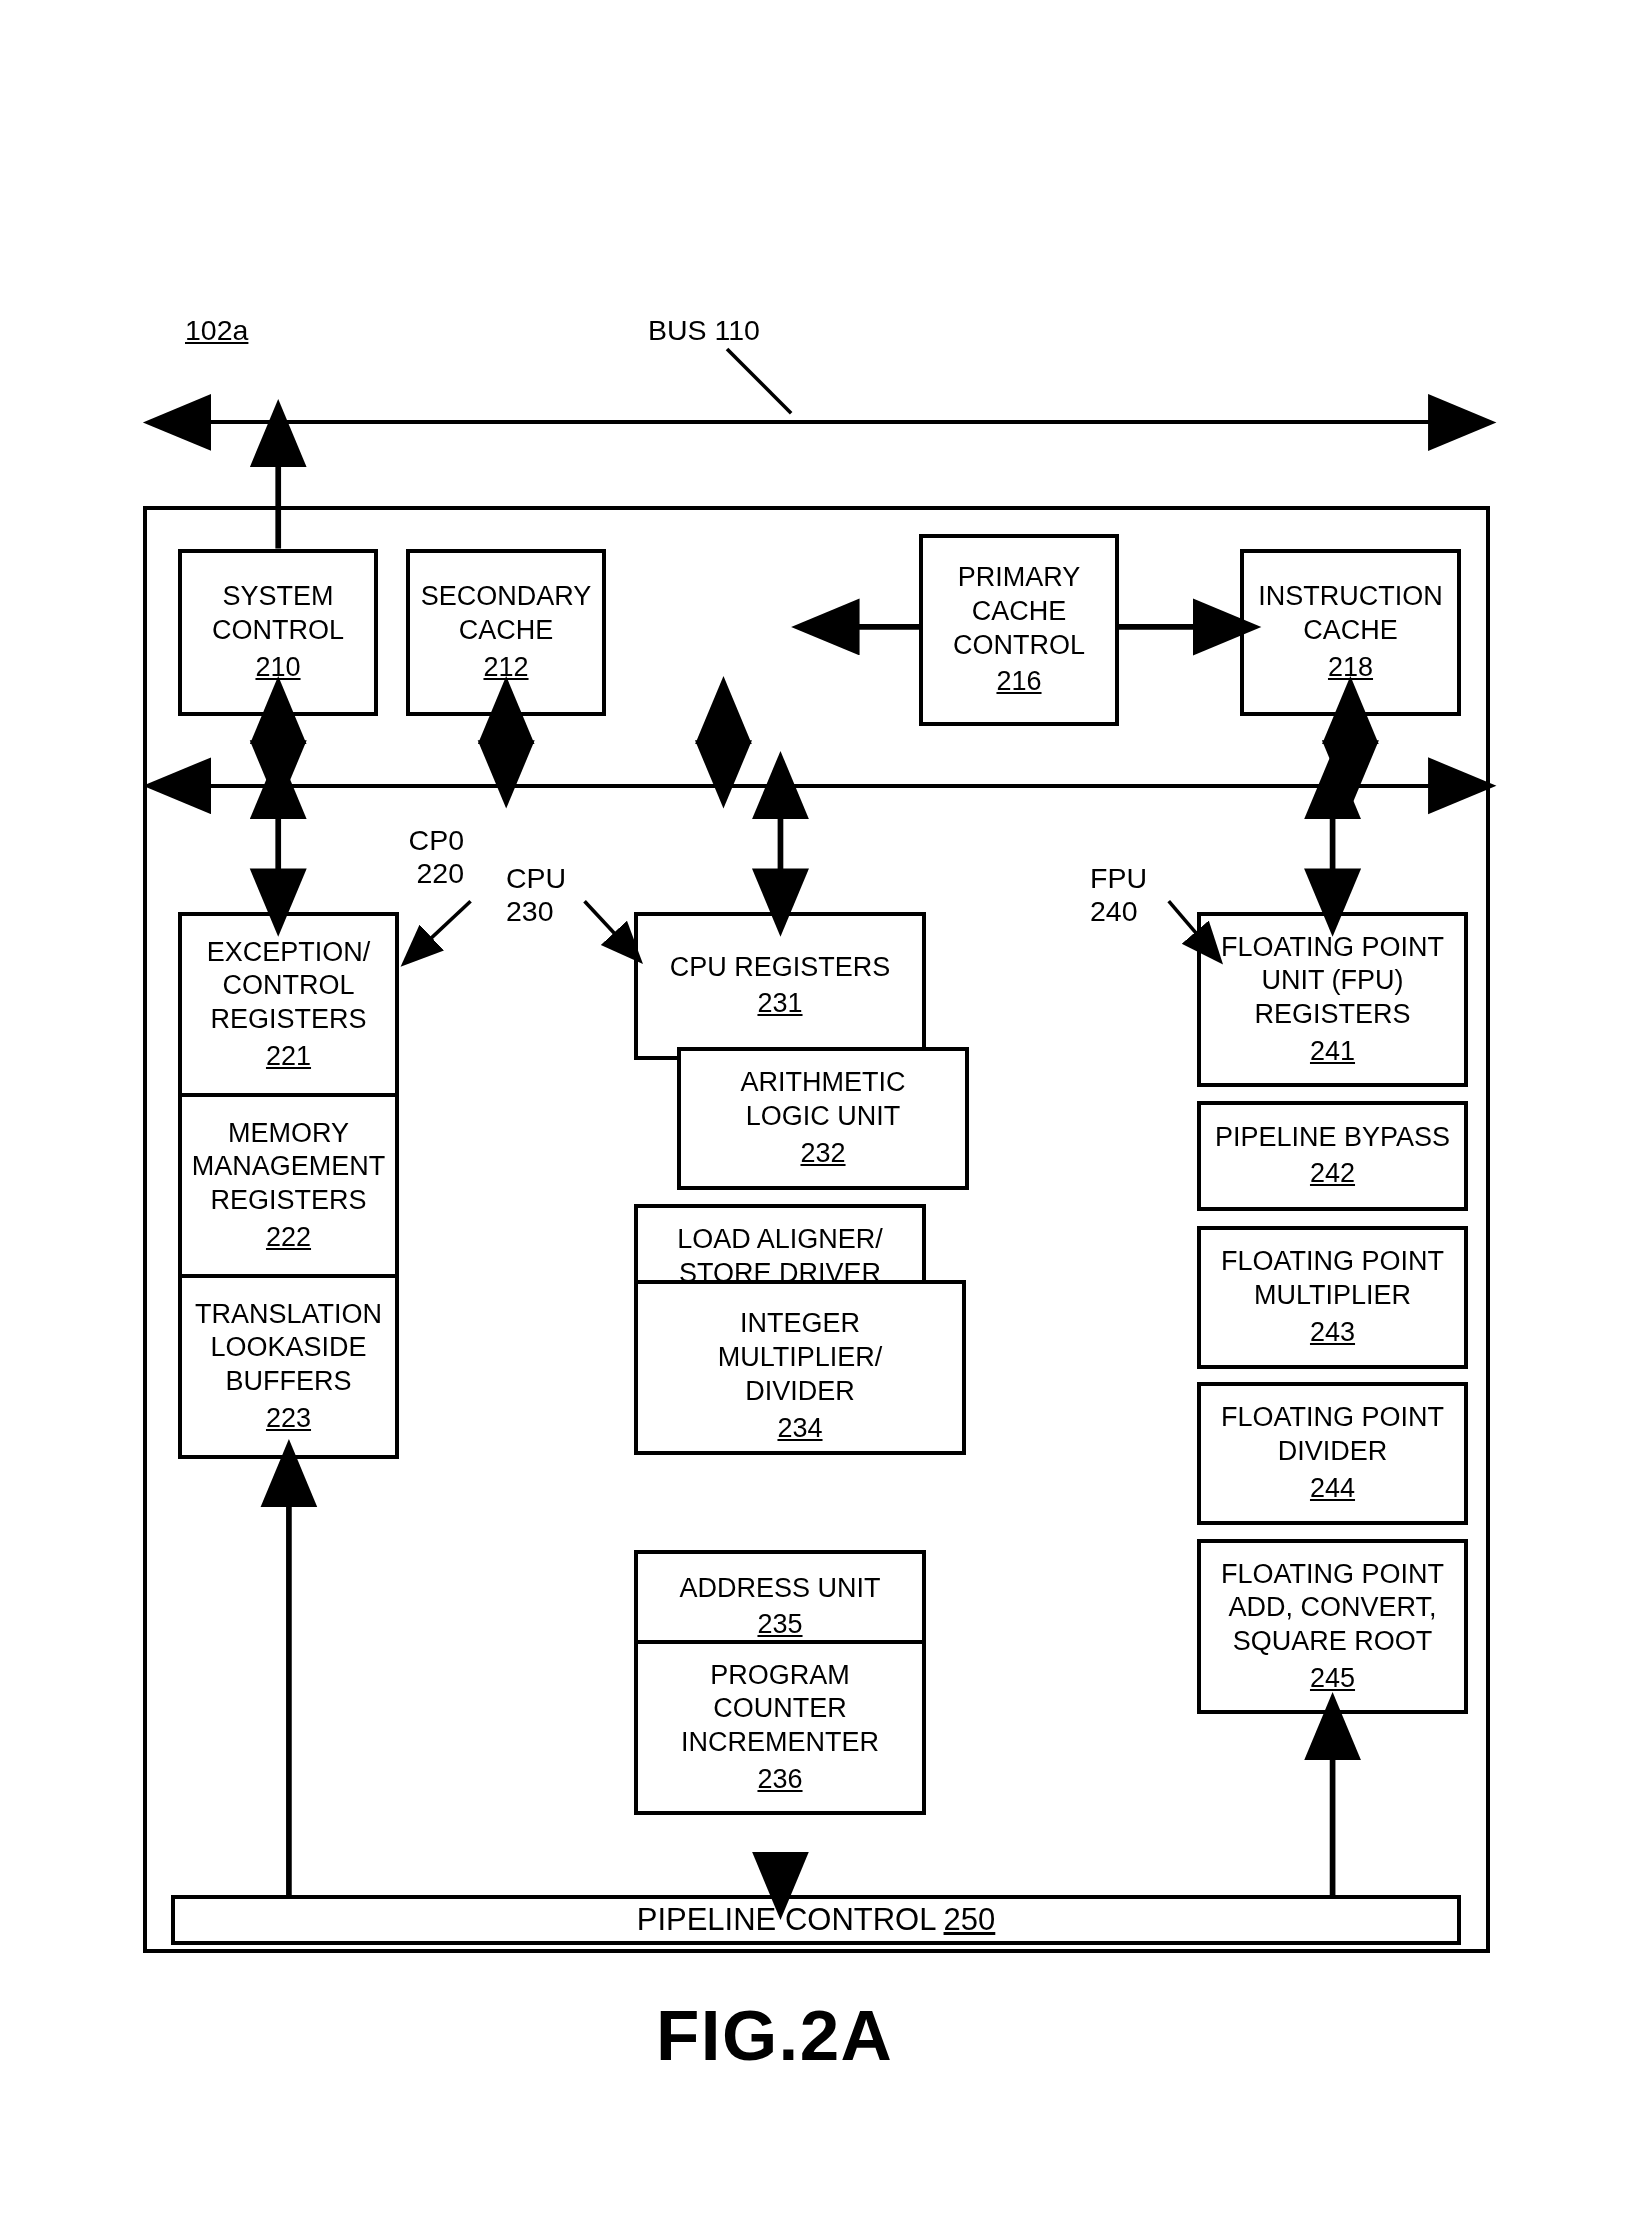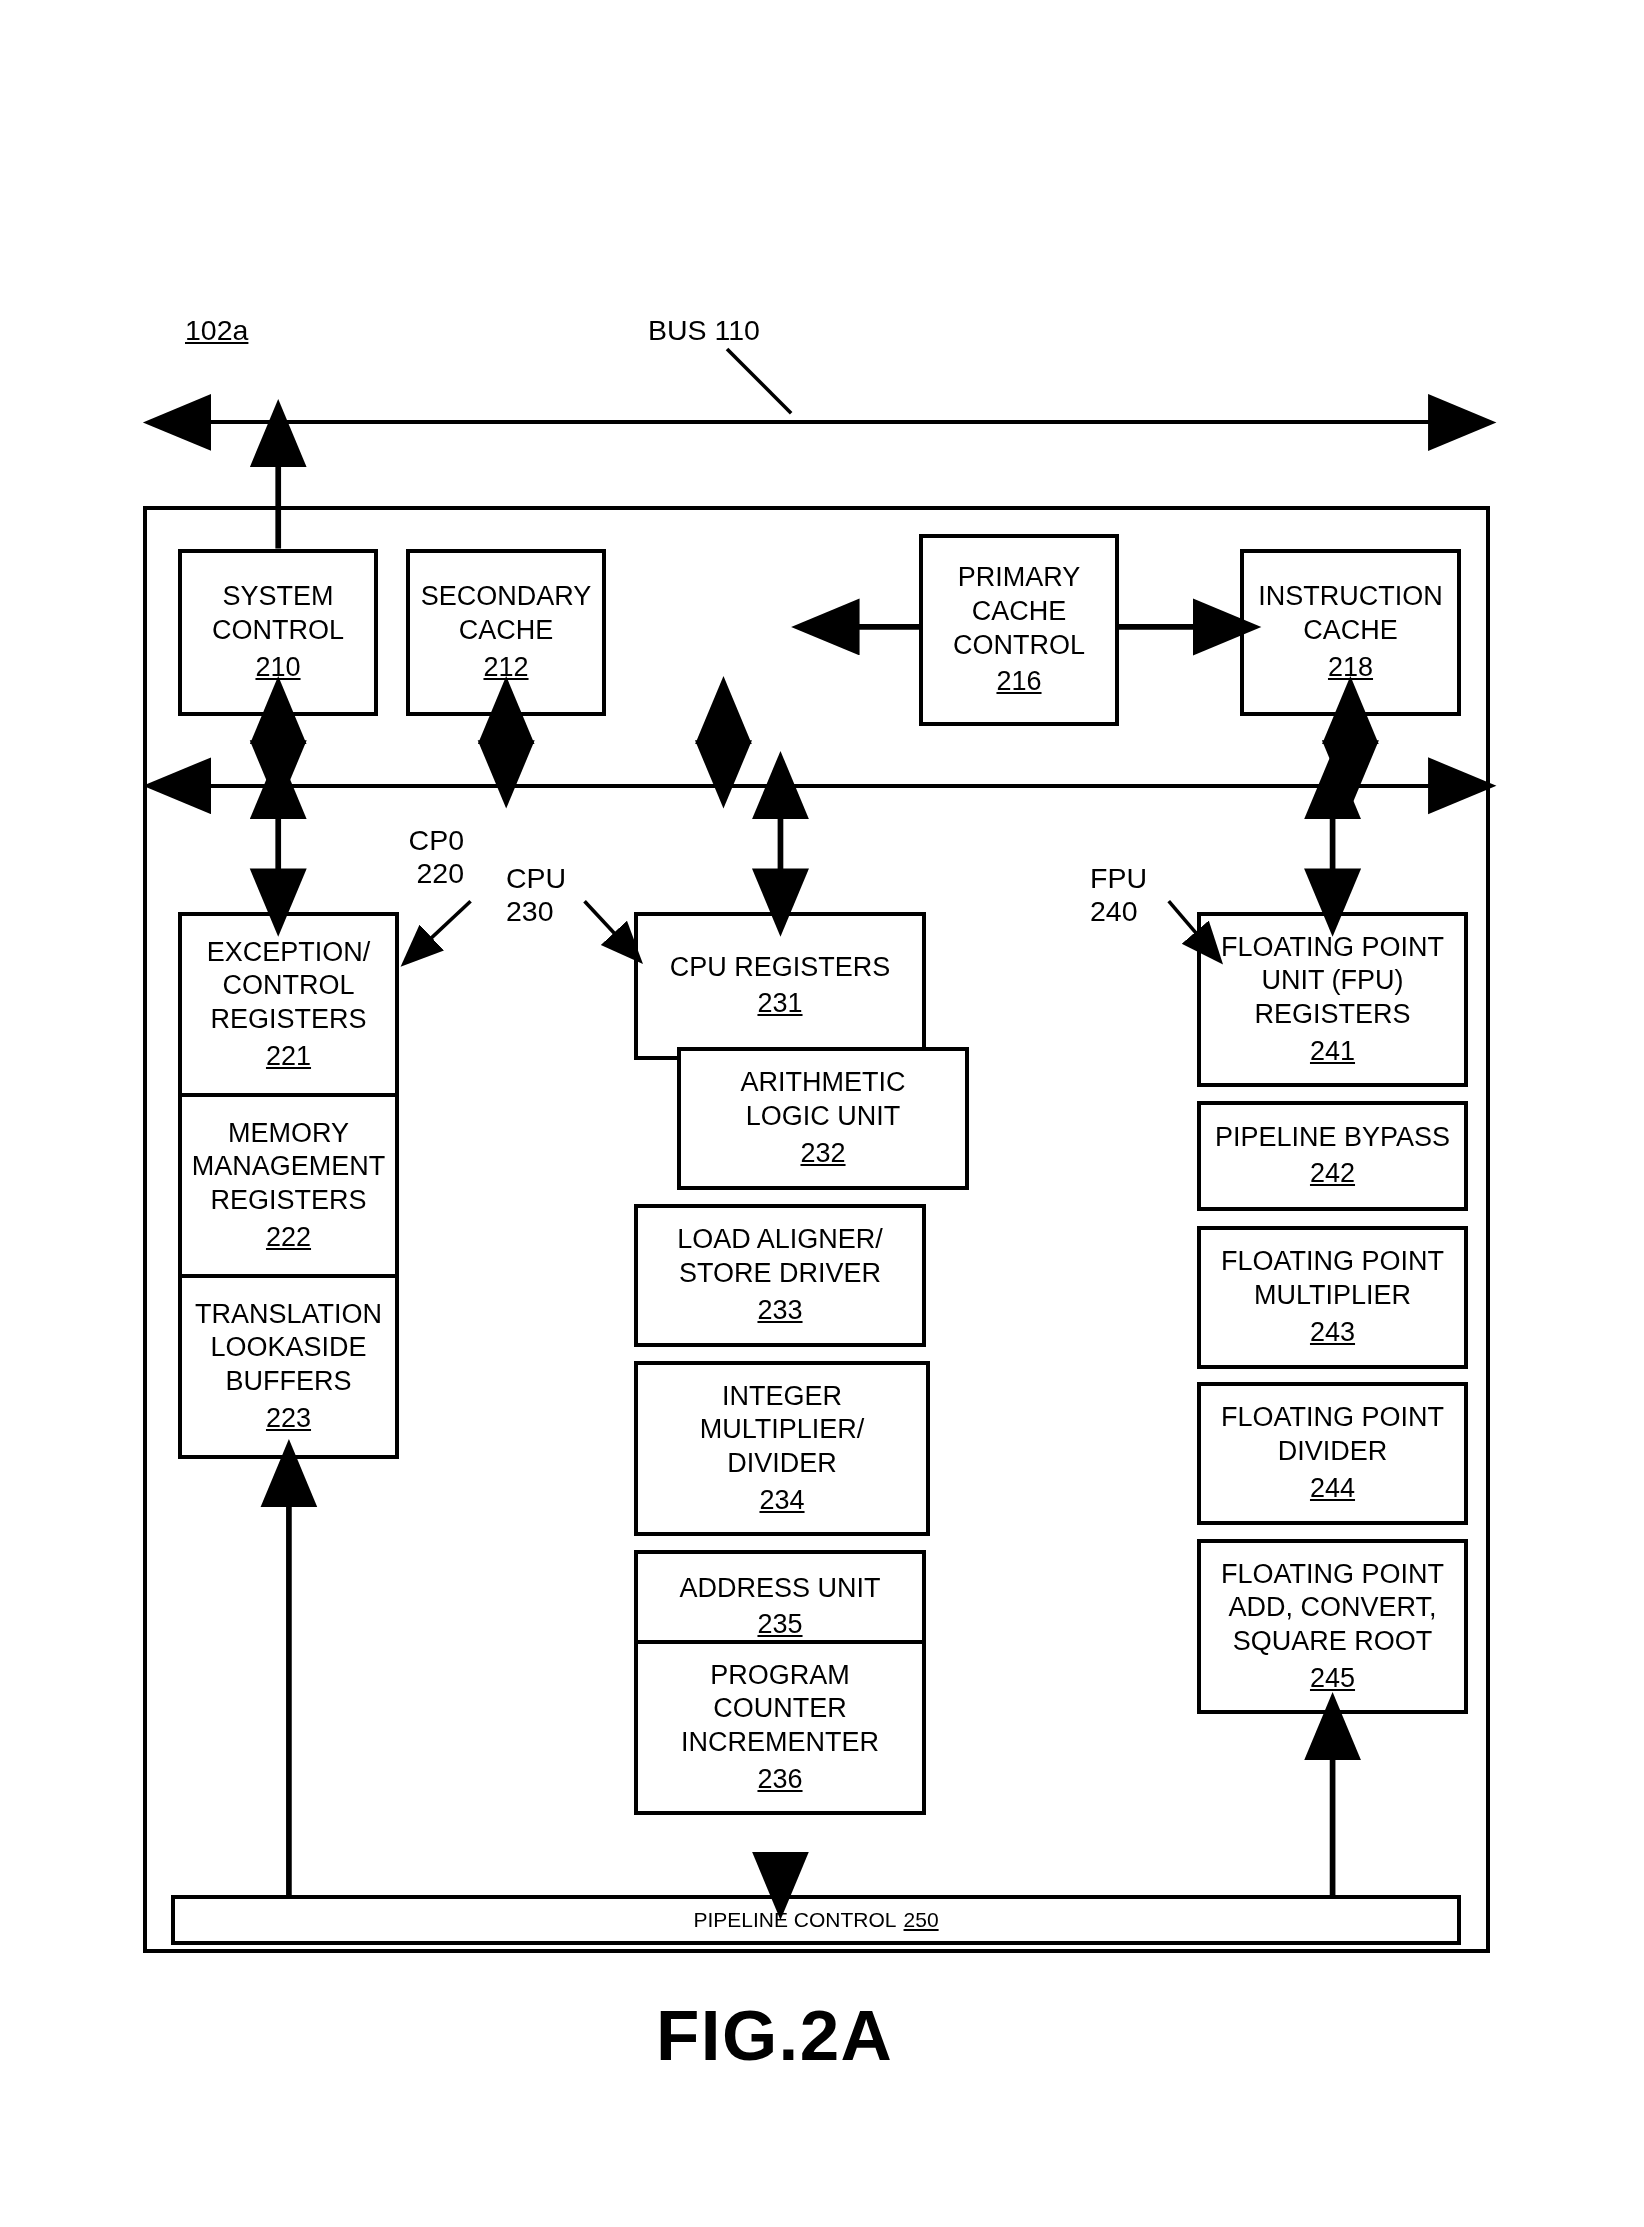--- a/index.html
+++ b/index.html
@@ -65,21 +65,21 @@
     height: 2227px;
     pointer-events: none;
   }
 
   
   .pipeline {
     position: absolute;
     border: 4.3px solid #000;
     background: #fff;
     text-align: center;
-    font-size: 21px;
+    font-size: 31px;
     display: flex;
     align-items: center;
     justify-content: center;
   }
   .pipeline .pc-ref { text-decoration: underline; margin-left: 7.1px; }
 </style>
 </head>
 <body>
 
 <div class="page">
@@ -156,21 +156,21 @@
   <div class="box" style="left:634px; top:1047px; width:292px; height:143px;margin-left:43px;">
     <div>ARITHMETIC</div>
     <div>LOGIC UNIT</div>
     <div class="ref">232</div>
   </div>
   <div class="box" style="left:634px; top:1204px; width:292px; height:143px;">
     <div>LOAD ALIGNER/</div>
     <div>STORE DRIVER</div>
     <div class="ref">233</div>
   </div>
-  <div class="box" style="left:634px; top:1361px; width:296px; height:175px;">
+  <div class="box" style="left:634px; top:1280px; width:332px; height:175px;justify-content:flex-end;">
     <div>INTEGER</div>
     <div>MULTIPLIER/</div>
     <div>DIVIDER</div>
     <div class="ref">234</div>
   </div>
   <div class="box" style="left:634px; top:1550px; width:292px; height:114px;">
     <div>ADDRESS UNIT</div>
     <div class="ref">235</div>
   </div>
   <div class="box" style="left:634px; top:1640px; width:292px; height:175px;">

